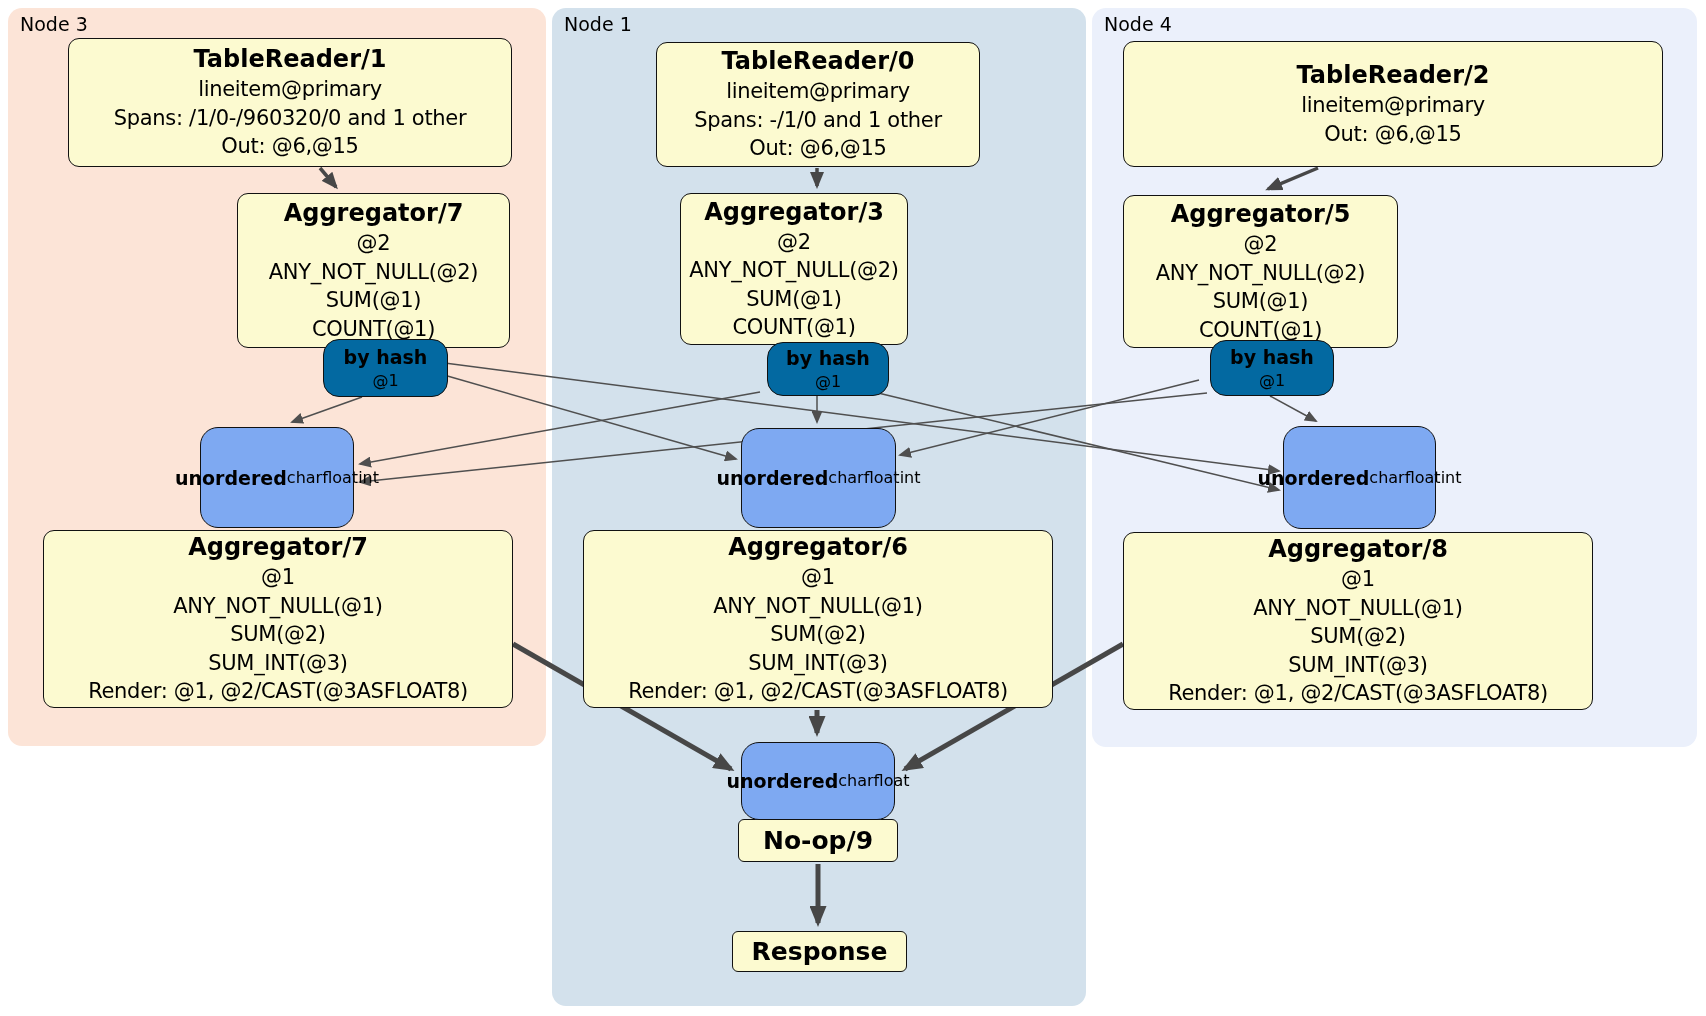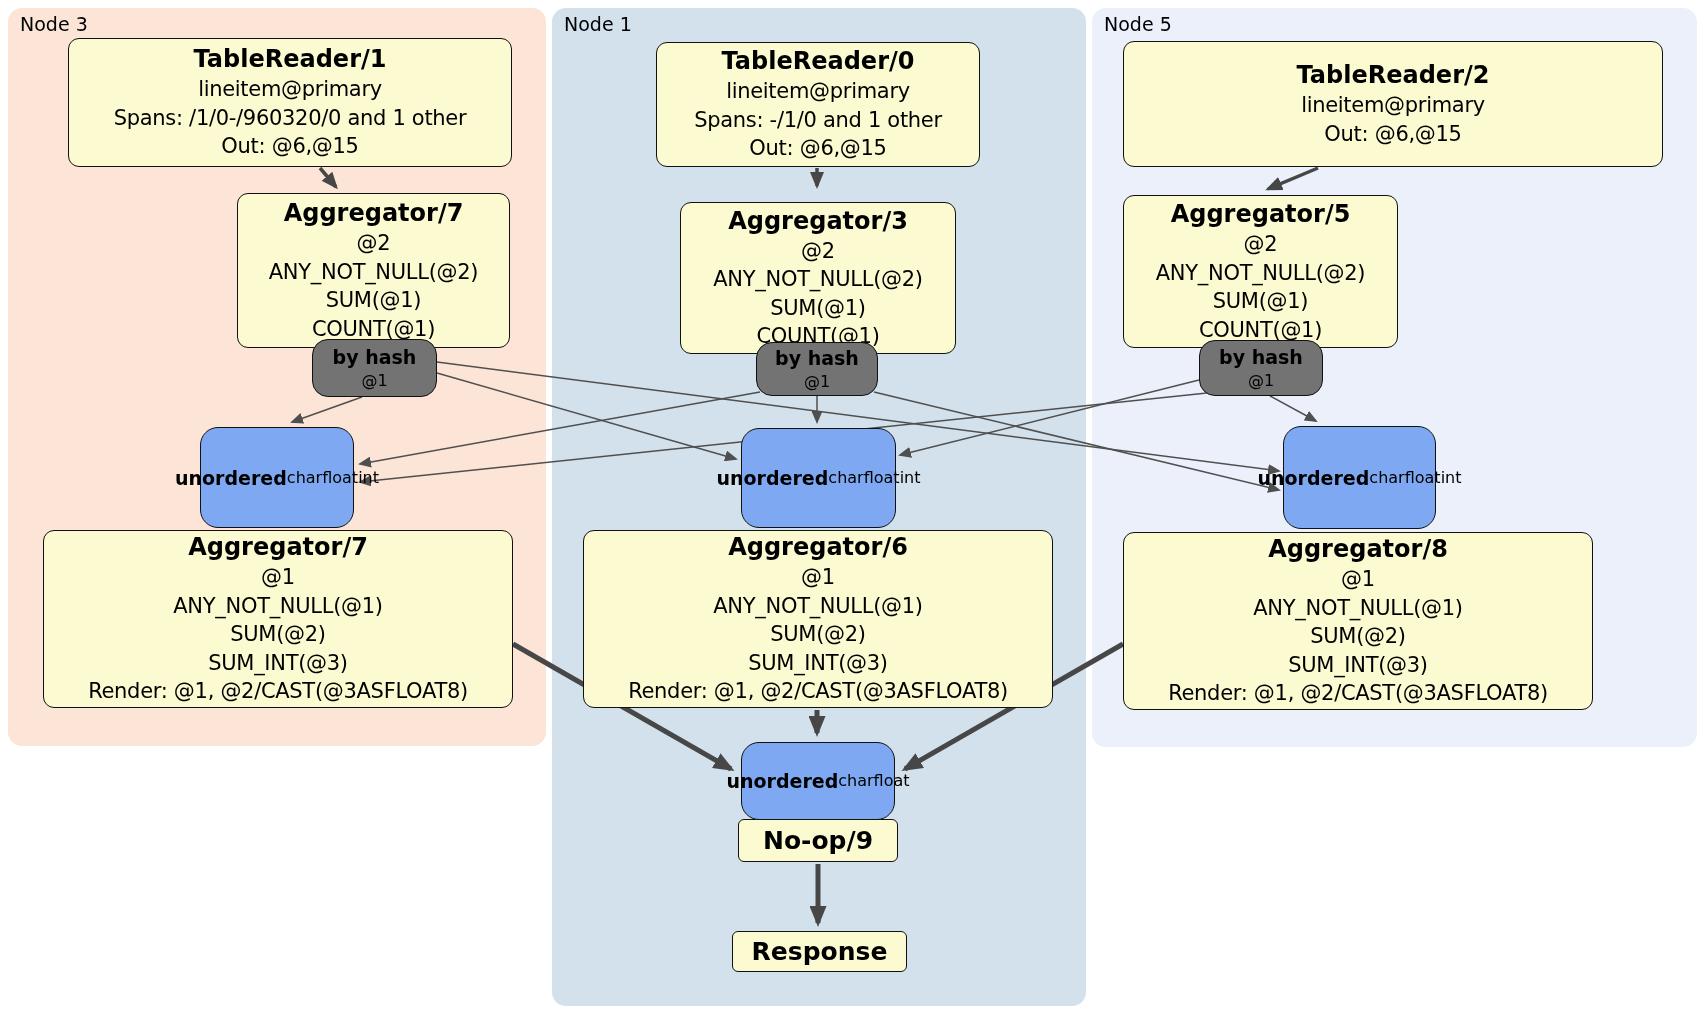--- a/index.html
+++ b/index.html
@@ -10,23 +10,23 @@
   .nodelabel{position:absolute;left:12px;top:5px;font-size:19px;color:#000;}
 
   svg.edges{position:absolute;left:0;top:0;z-index:1;}
 
   .box{position:absolute;z-index:2;background:#fcfad0;border:1.6px solid #111;
        border-radius:11px;display:flex;flex-direction:column;justify-content:center;
        align-items:center;text-align:center;box-sizing:border-box;padding:0 6px;}
   .box .title{font-size:24px;font-weight:bold;line-height:31px;white-space:nowrap;}
   .box .line{font-size:21px;line-height:28.5px;white-space:nowrap;letter-spacing:-0.3px;}
 
-  .router{position:absolute;z-index:3;background:#737373;border:1.6px solid #111;
+  .router{position:absolute;z-index:3;background:#0369a1;border:1.6px solid #111;
           border-radius:16px;display:flex;flex-direction:column;justify-content:center;
-          align-items:center;box-sizing:border-box;}
+          align-items:center;box-sizing:border-box;margin-left:11px;}
   .router .rtitle{font-size:19px;font-weight:bold;line-height:25px;}
   .router .rsub{font-size:16px;line-height:21px;}
 
   .sync{position:absolute;z-index:3;background:#7ea9f2;border:1.6px solid #111;
         border-radius:18px;display:flex;flex-direction:row;justify-content:center;
         align-items:center;box-sizing:border-box;}
   .sync .stitle{font-size:19px;font-weight:bold;line-height:26px;}
   .sync .sline{font-size:16px;line-height:24px;}
 
   .minibox{position:absolute;z-index:2;background:#fcfad0;border:1.9px solid #111;
@@ -38,21 +38,21 @@
 
 <div id="canvas">
 
   <div class="nodebg" style="left:8px;top:8px;width:538px;height:738px;background:#fce4d7;">
     <span class="nodelabel">Node 3</span>
   </div>
   <div class="nodebg" style="left:552px;top:8px;width:534px;height:998px;background:#d3e1ec;">
     <span class="nodelabel">Node 1</span>
   </div>
   <div class="nodebg" style="left:1092px;top:8px;width:605px;height:739px;background:#ebf0fb;">
-    <span class="nodelabel">Node 5</span>
+    <span class="nodelabel">Node 4</span>
   </div>
 
   <svg class="edges" width="1706" height="1016" viewBox="0 0 1706 1016">
     <defs>
       <marker id="arrow-s" markerUnits="userSpaceOnUse" markerWidth="13" markerHeight="11" refX="11" refY="5.5" orient="auto">
         <path d="M0,0 L13,5.5 L0,11 z" fill="#4f4f4f"></path>
       </marker>
       <marker id="arrow-m" markerUnits="userSpaceOnUse" markerWidth="17" markerHeight="14" refX="14" refY="7" orient="auto">
         <path d="M0,0 L17,7 L0,14 z" fill="#474747"></path>
       </marker>
@@ -123,21 +123,21 @@
     <div class="line">Render: @1, @2/CAST(@3ASFLOAT8)</div>
   </div>
 
   <div class="box" style="left:656px;top:42px;width:324px;height:125px;">
     <div class="title">TableReader/0</div>
     <div class="line">lineitem@primary</div>
     <div class="line">Spans: -/1/0 and 1 other</div>
     <div class="line">Out: @6,@15</div>
   </div>
 
-  <div class="box" style="left:680px;top:193px;width:276px;height:152px;margin-top:9px;">
+  <div class="box" style="left:680px;top:193px;width:228px;height:152px;">
     <div class="title">Aggregator/3</div>
     <div class="line">@2</div>
     <div class="line">ANY_NOT_NULL(@2)</div>
     <div class="line">SUM(@1)</div>
     <div class="line">COUNT(@1)</div>
   </div>
 
   <div class="router" style="left:756px;top:342px;width:122px;height:54px;">
     <div class="rtitle">by hash</div>
     <div class="rsub">@1</div>

